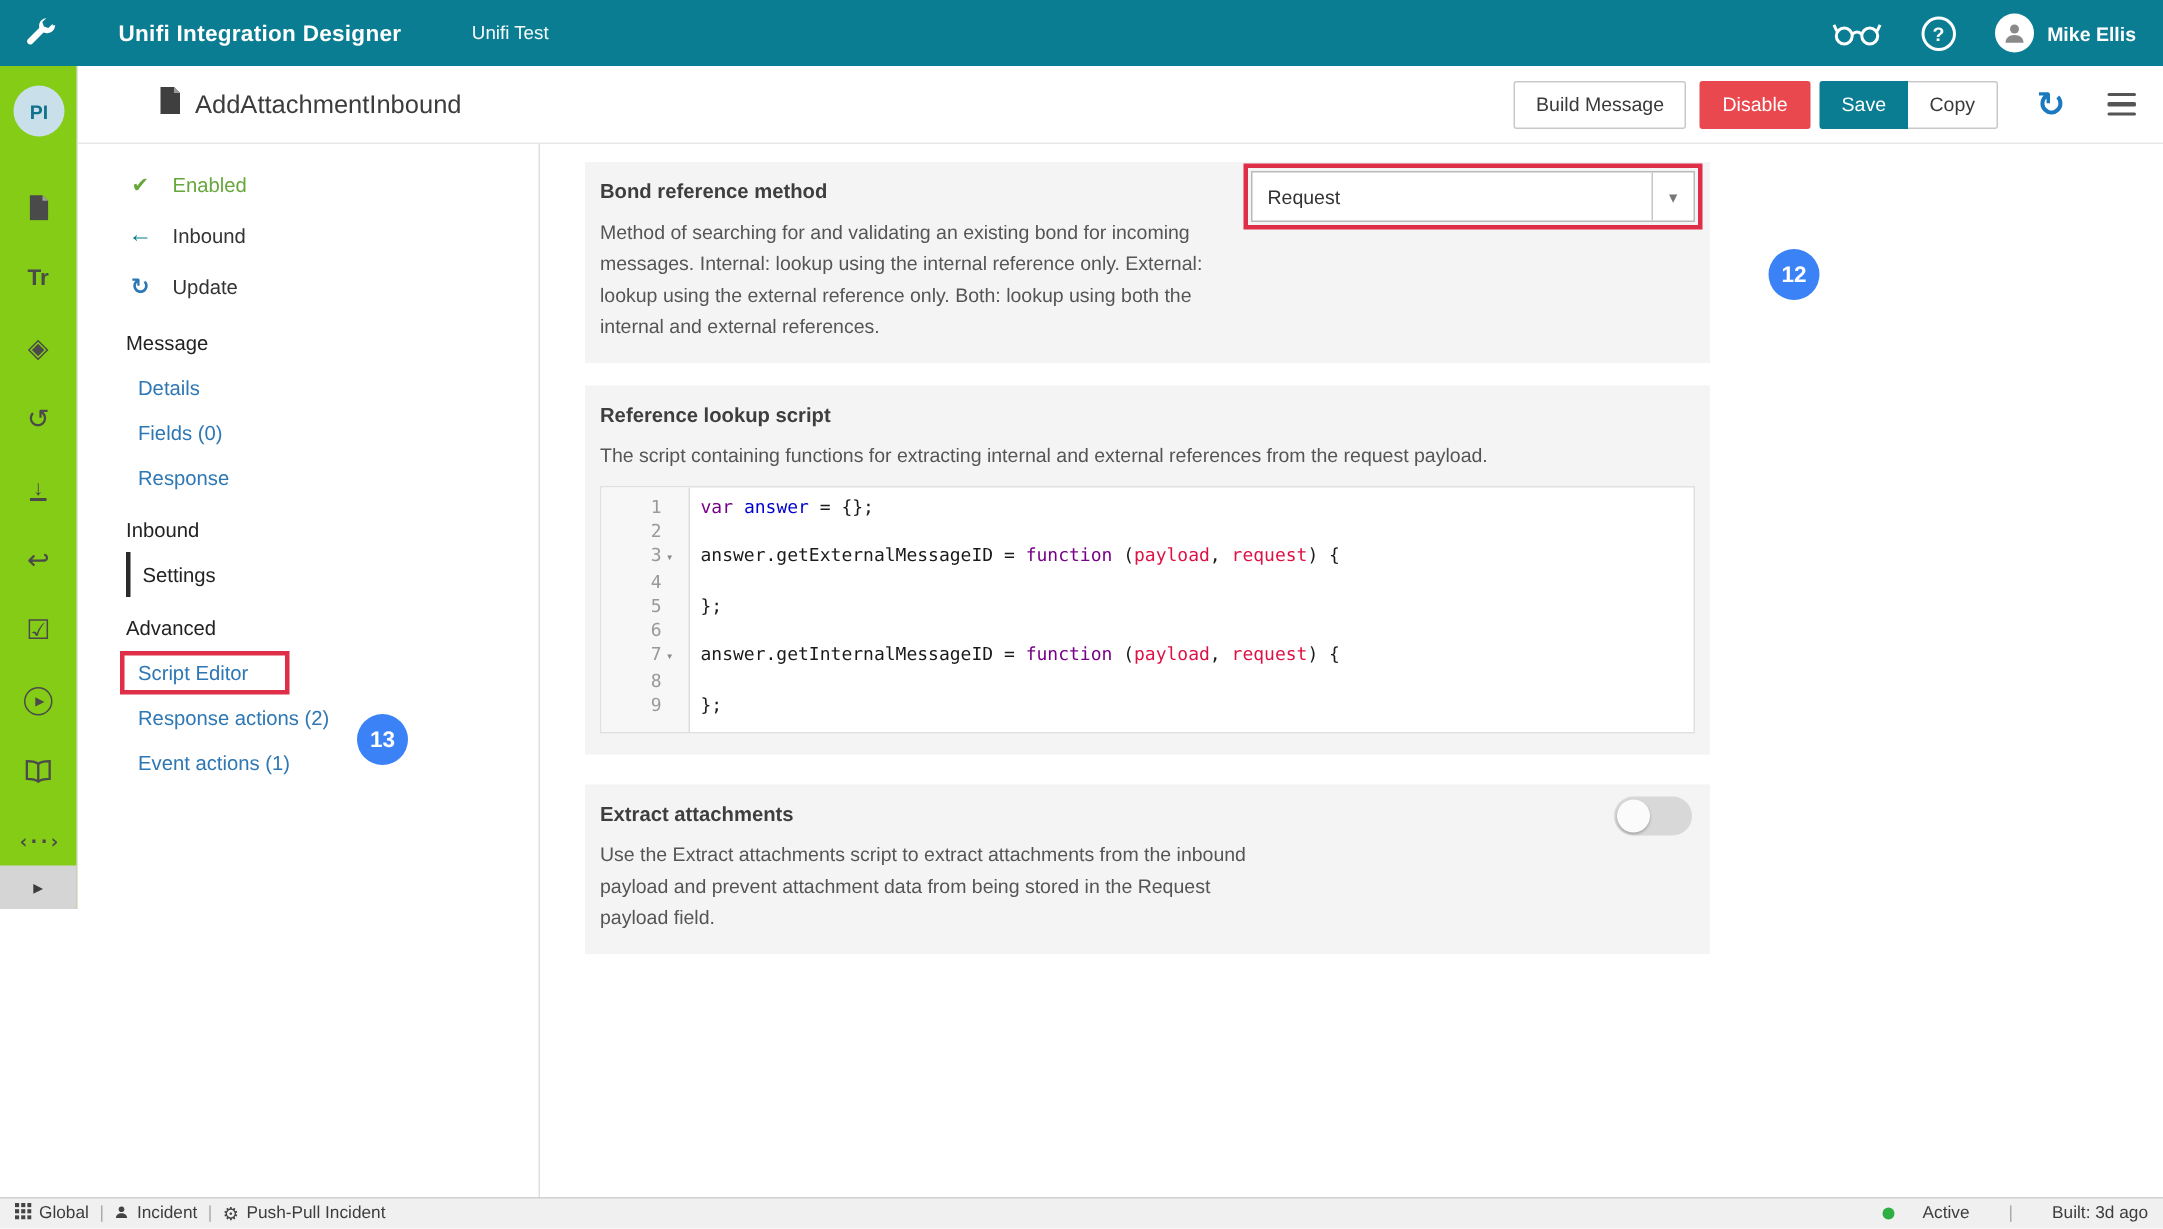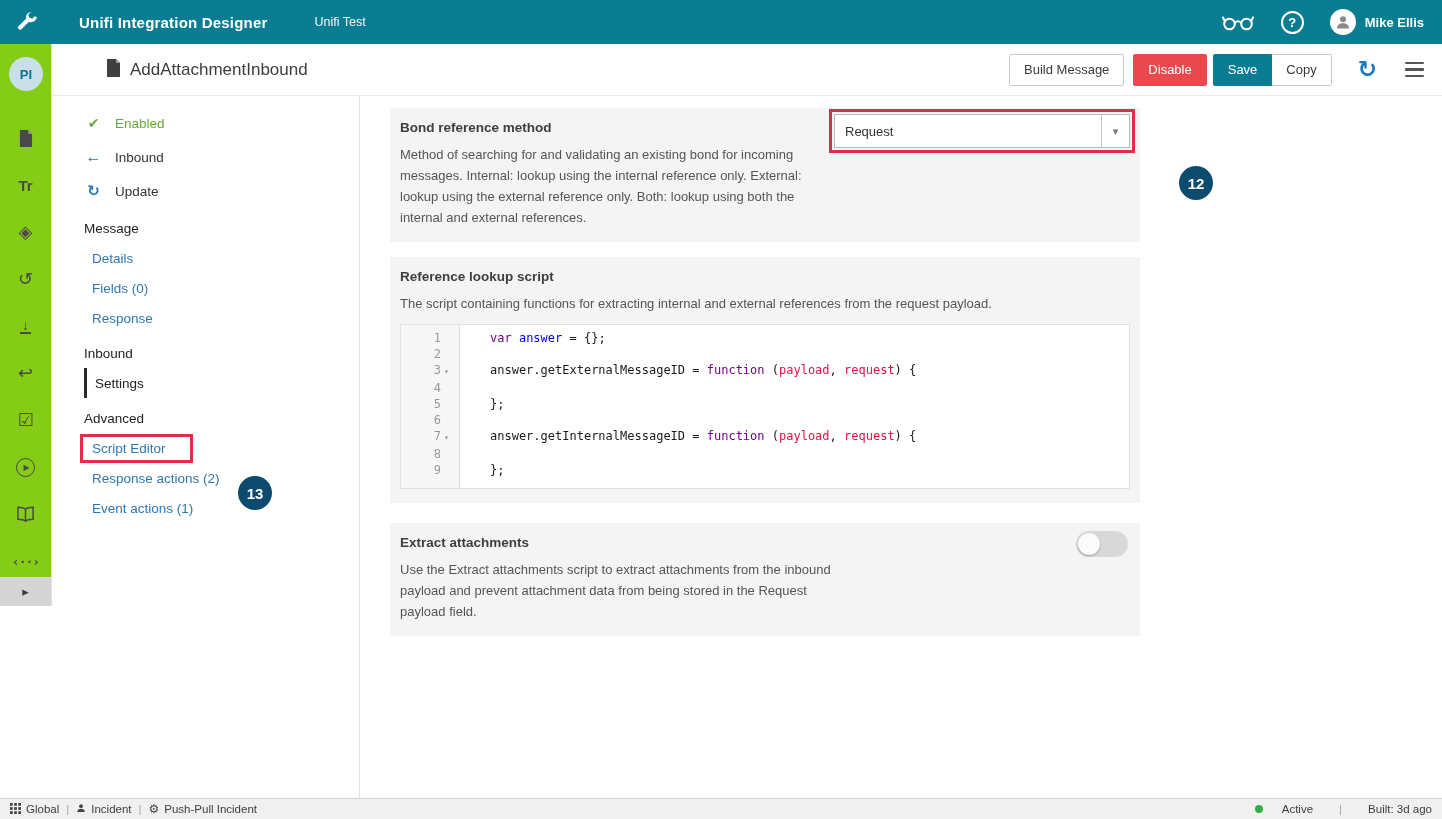--- a/index.html
+++ b/index.html
@@ -57,21 +57,21 @@
   .nsi-label.green { color:#67a73c; }
   .nav-section-title { margin-top:5px; padding-left:32px; font-size:13.5px; color:#222; height:30px; display:flex; align-items:center; }
   .nav-item { height:30px; display:flex; align-items:center; padding-left:40px; font-size:13.5px; cursor:pointer; }
   .nav-link { color:#2d77b5; }
   .nav-item.active { padding-left:8px; margin-left:32px; border-left:3px solid #2a2a2a; }
   .nav-active-label { color:#222;text-align:right; }
   .callout { position:relative; display:inline-block; }
   .callout-box { position:absolute; left:-12px; right:-27px; top:-7px; bottom:-7px; border:3px solid #df2e48; pointer-events:none; }
 
   
-  .badge { position:absolute; width:34px; height:34px; border-radius:50%; background:#0c4a6e; color:#fff; font-size:15px; font-weight:700; display:flex; align-items:center; justify-content:center; z-index:8; }
+  .badge { position:absolute; width:34px; height:34px; border-radius:50%; background:#3b82f6; color:#fff; font-size:15px; font-weight:700; display:flex; align-items:center; justify-content:center; z-index:8; }
   #badge-13 { left:186px; top:380px; }
   #badge-12 { left:819px; top:70px; }
 
   
   .main { position:absolute; left:360px; top:96px; width:1082px; height:702px; background:#fff; }
   .main-inner { padding:12px 0 0 30px; }
   .page-title { font-size:22px; font-weight:600; color:#2b2b2b; margin:6px 0 18px; }
   .card { width:750px; background:#f4f4f4; padding:12px 10px 14px; position:relative; margin-bottom:15px; }
   .card-label { font-size:13.5px; font-weight:700; color:#3e3e3e; margin-bottom:9px; }
   .card-desc { font-size:13px; color:#555; line-height:1.62; width:432px; }
@@ -83,21 +83,21 @@
   .dd-value { flex:1; padding-left:10px; font-size:13px; color:#333; }
   .dd-caret { width:28px; align-self:stretch; border-left:1px solid #c6c6c6; display:flex; align-items:center; justify-content:center; color:#777; font-size:11px; }
   .annotation-rect { position:absolute; left:-5px; top:-5px; right:-5px; bottom:-5px; border:3px solid #df2e48; z-index:2; pointer-events:none; }
 
   .editor { width:730px; background:#fff; border:1px solid #e0e0e0; position:relative; padding:5px 0 10px; }
   .editor::before { content:""; position:absolute; left:0; top:0; bottom:0; width:58px; background:#f7f7f7; border-right:1px solid #dedede; }
   .code-row { display:flex; position:relative; line-height:16px; font-family:"DejaVu Sans Mono",monospace; font-size:12px; min-height:16px; }
   .ln { width:58px; flex:none; display:flex; justify-content:flex-end; color:#999; }
   .num { padding-right:3px; }
   .fold { width:15px; color:#888; font-size:8px; padding-top:2px; }
-  .cl { padding-left:31px; white-space:pre; color:#1a1a1a; }
+  .cl { padding-left:8px; white-space:pre; color:#1a1a1a; }
   .tk-kw { color:#770088; }
   .tk-def { color:#0000cc; }
   .tk-arg { color:#dd1144; }
   .tk-plain { color:#1a1a1a; }
 
   .toggle { position:absolute; top:8px; right:12px; width:52px; height:26px; border-radius:13px; background:#d8d8d8; cursor:pointer; }
   .toggle .knob { position:absolute; left:2px; top:2px; width:22px; height:22px; border-radius:50%; background:#fbfbfb; box-shadow:0 1px 2px rgba(0,0,0,.28); }
 
   
   .statusbar { position:absolute; left:0; top:798px; width:1442px; height:21px; background:#f0f0f0; border-top:1px solid #d0d0d0; display:flex; align-items:center; font-size:11.5px; color:#3d3d3d; padding:0 10px; z-index:7; }

